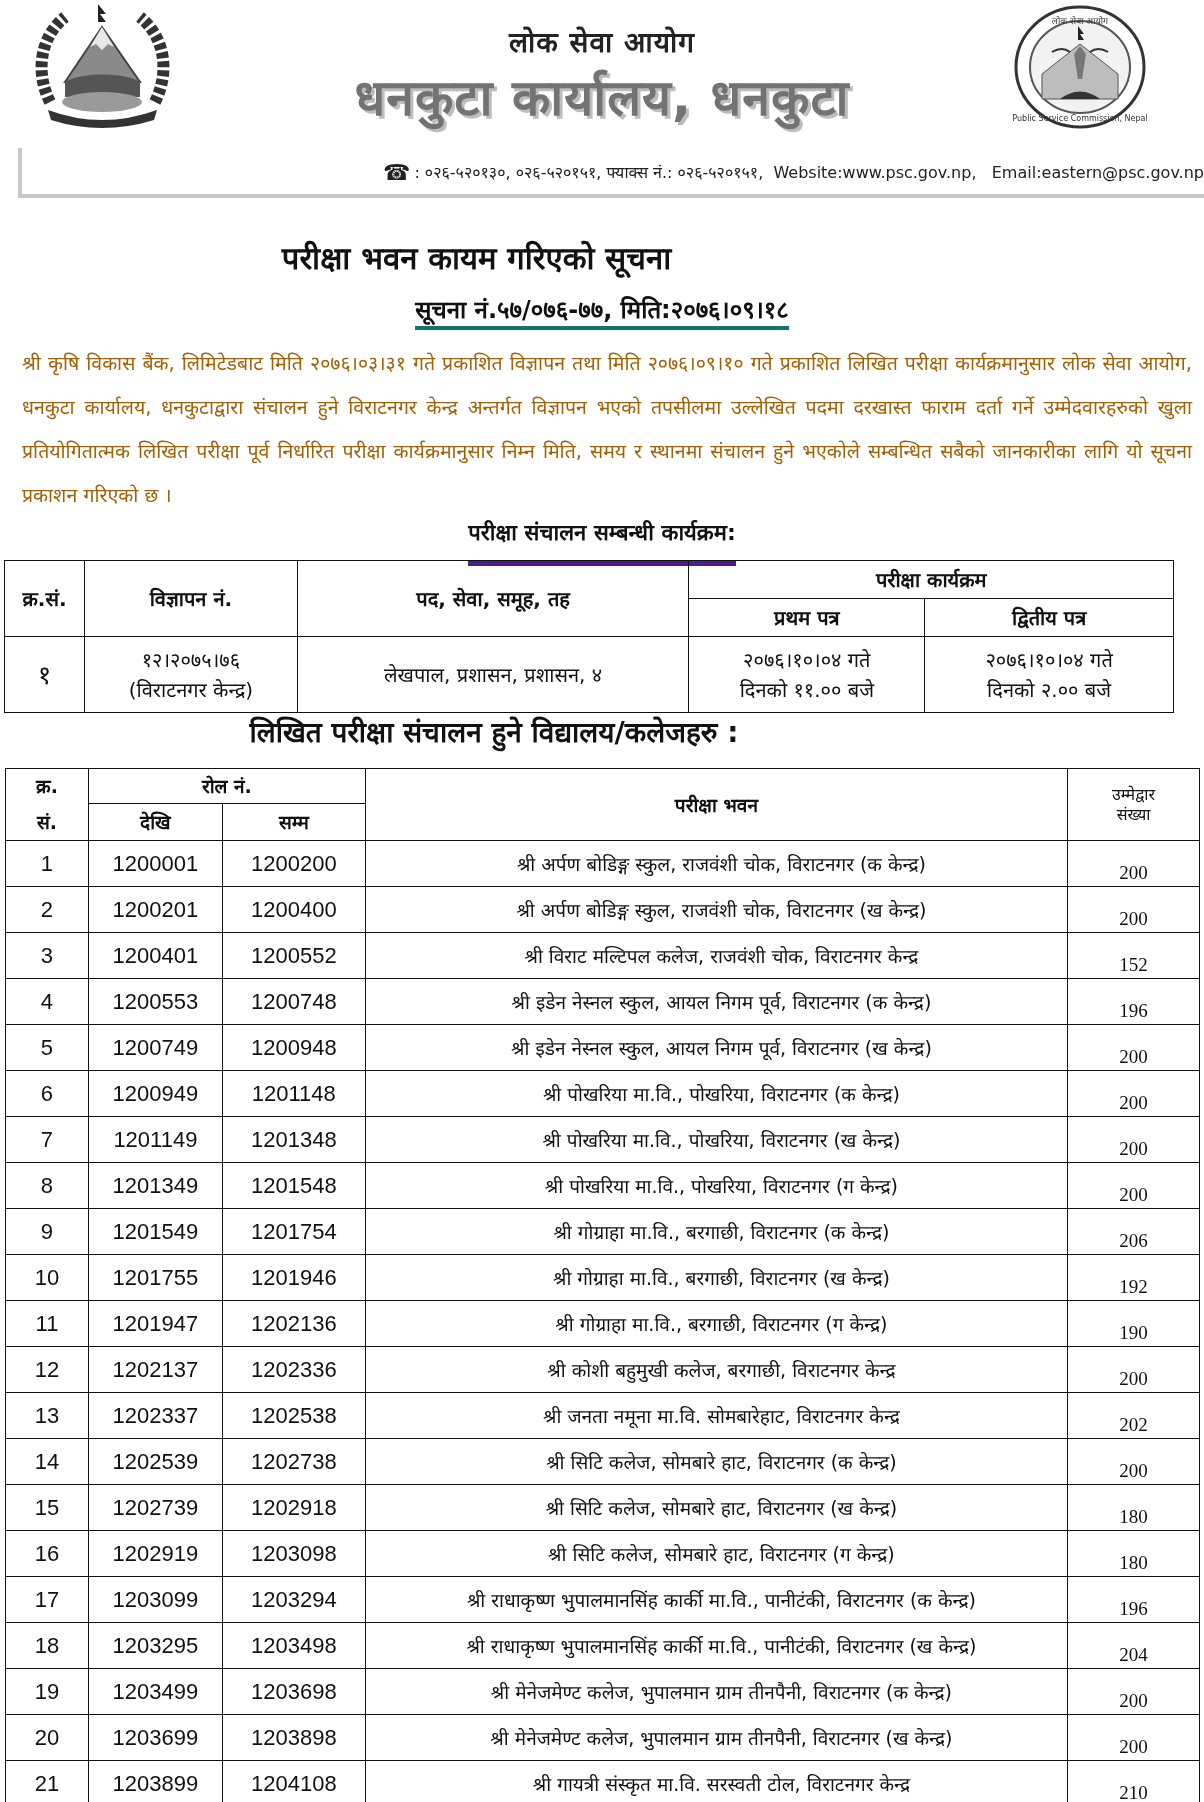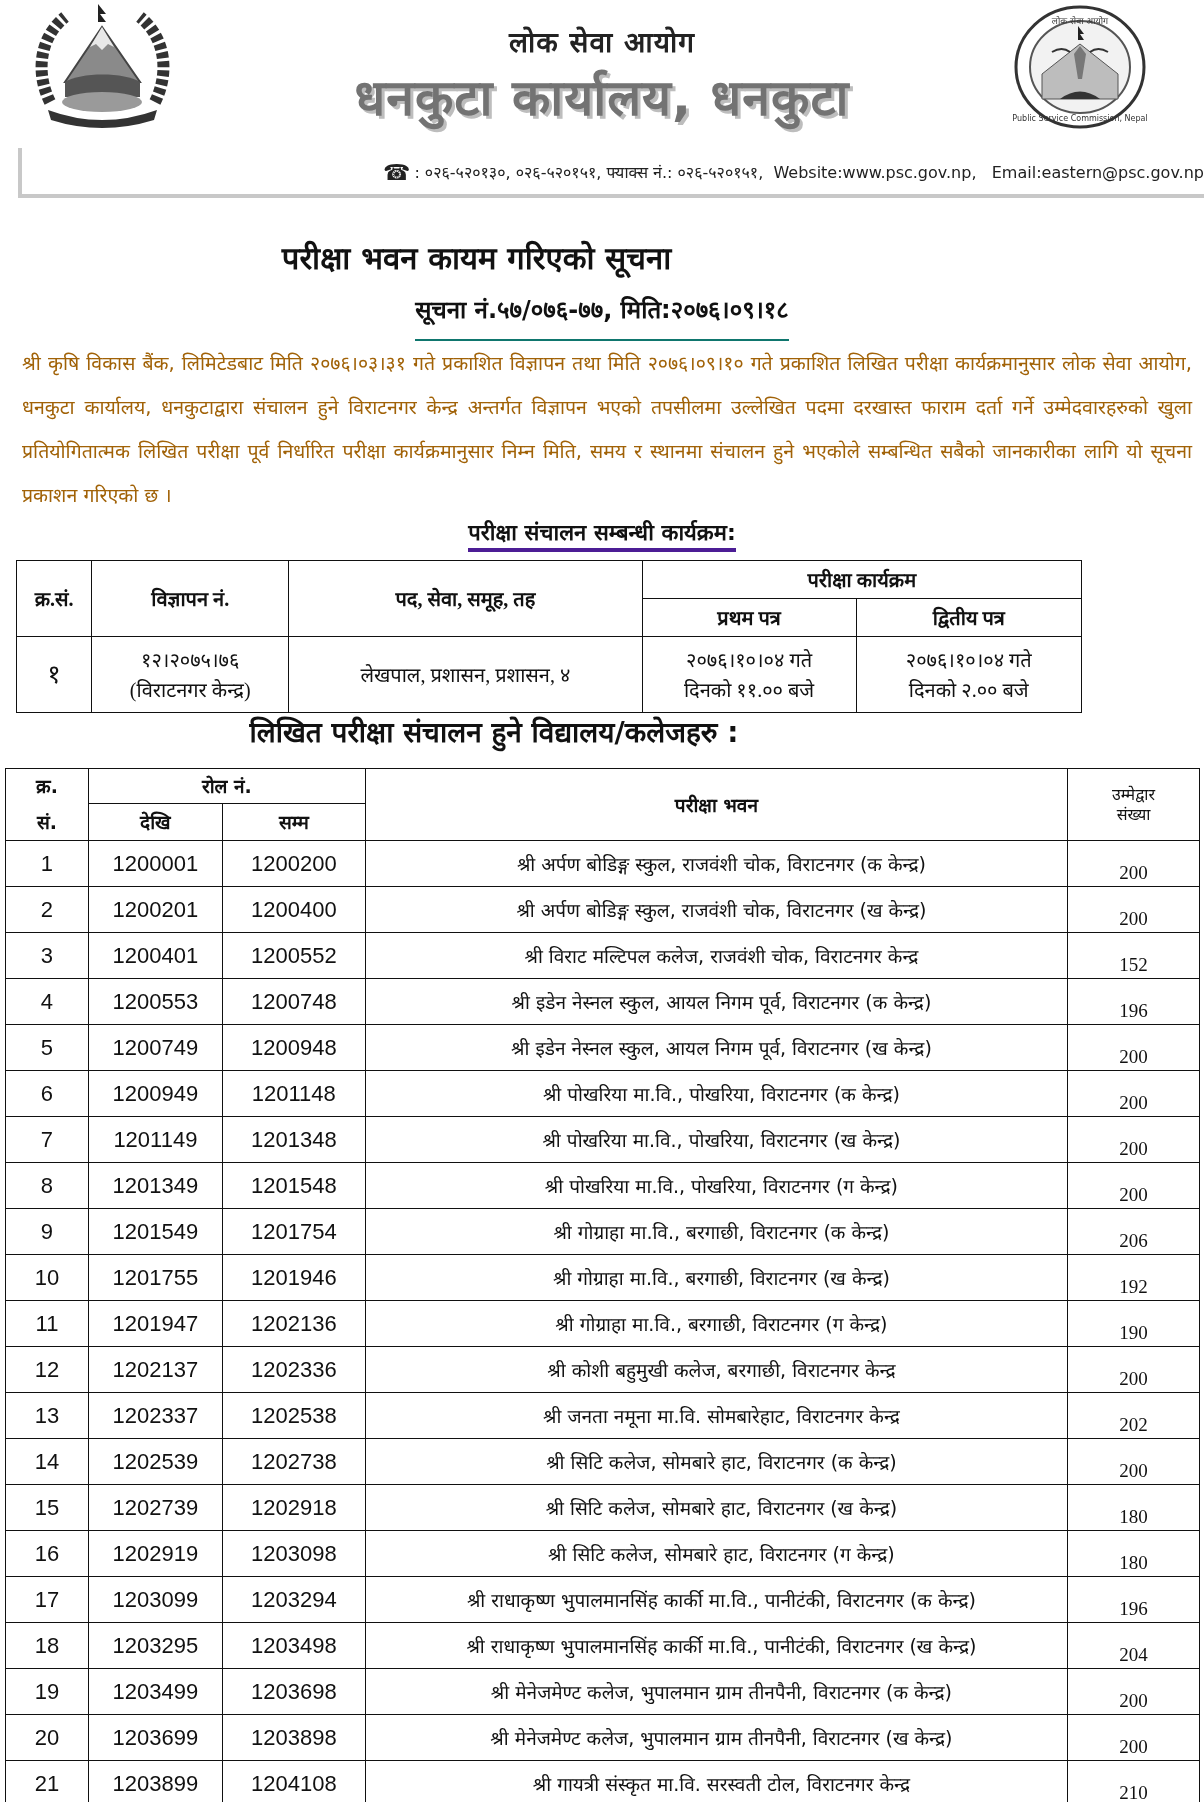--- a/index.html
+++ b/index.html
@@ -14,32 +14,32 @@
               font-family:"DejaVu Sans", sans-serif; }
   #office-name { left:0; width:1204px; top:62px; text-align:center; font-size:50px; font-weight:bold; color:#737373;
                  text-shadow:3px 3px 0 #bdbdbd; font-family:"DejaVu Sans", sans-serif; letter-spacing:1px; }
   #contact-bar { left:18px; top:148px; width:1186px; height:46px; border-left:4px solid #c8c8c8; border-bottom:4px solid #c8c8c8; }
   #contact-line { left:0; width:1204px; top:160px; text-align:right; font-size:16px; color:#222; white-space:nowrap; }
   #contact-line .phone { font-size:22px; vertical-align:-2px; margin-right:4px; }
 
   
   #notice-title { left:0; width:953px; top:236px; text-align:center; font-size:31px; font-weight:bold; }
   #notice-ref { left:0; width:1204px; top:292px; text-align:center; font-size:24px; font-weight:bold; }
-  #notice-ref span { border-bottom:2px solid #0f766e; padding-bottom:15px; }
+  #notice-ref span { border-bottom:4px solid #0f766e; padding-bottom:2px; }
 
   
   #notice-body { left:22px; width:1170px; top:342px; font-size:19.5px; line-height:44px; text-align:justify; color:#a16207; }
 
   #schedule-heading { left:0; width:1204px; top:516px; text-align:center; font-size:22px; font-weight:bold; }
-  #schedule-heading span { border-bottom:4px solid #4c1d95; padding-bottom:3px; }
+  #schedule-heading span { border-bottom:6px solid #4c1d95; padding-bottom:15px; }
 
   table { border-collapse:collapse; position:absolute; }
   td, th { border:1.5px solid #111; padding:0; text-align:center; vertical-align:middle; }
 
-  #schedule-table { left:16px; top:560px; width:1066px;font-family:Liberation Serif, serif; }
+  #schedule-table { left:4px; top:560px; width:1170px; }
   #schedule-table th { font-size:20px; font-weight:bold; }
   #schedule-table td { font-size:20px; line-height:30px; }
   #schedule-table tr.h1 { height:38px; }
   #schedule-table tr.h2 { height:38px; }
   #schedule-table tr.d { height:76px; }
 
   #venues-heading { left:0; width:988px; top:712px; text-align:center; font-size:28px; font-weight:bold; }
 
   #venues-table { left:5px; top:768px; width:1195px; }
   #venues-table th { font-size:19px; font-weight:bold; }

